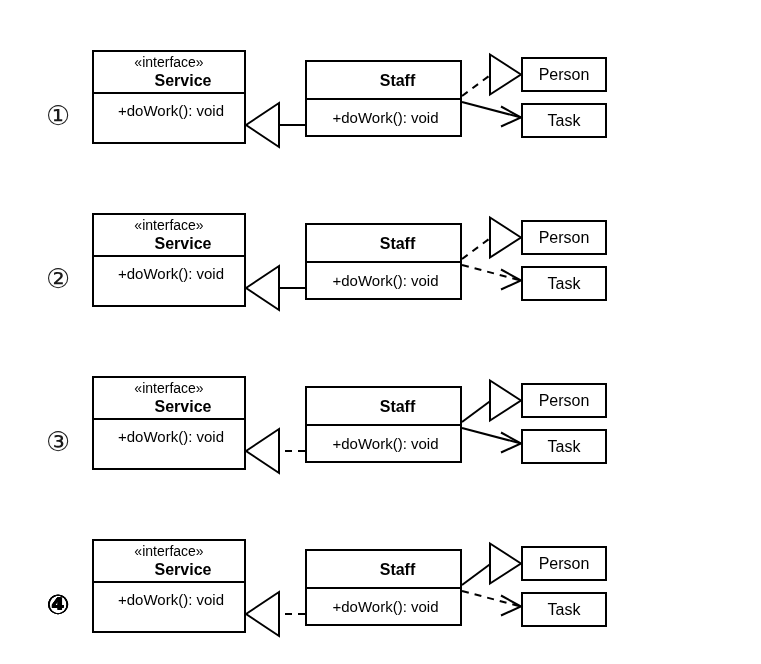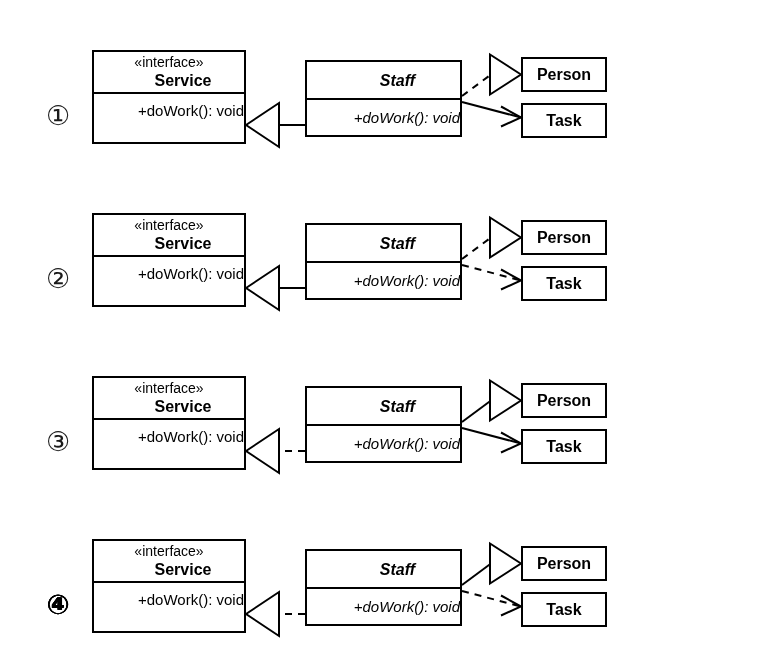--- a/index.html
+++ b/index.html
@@ -76,44 +76,44 @@
     font-size: 16px;
     line-height: 19px;
     font-weight: bold;
     margin-left: 28px;
   }
   .member {
     font-size: 15px;
     line-height: 18px;
     font-weight: normal;
     padding-left: 4px;
-    align-items: flex-end;
+    align-items: center;
     justify-content: center;
   }
   .member-text { display: block; }
 
   
   .box-service { left: 92px; width: 154px; height: 94px; }
   .box-service .head { height: 40px; }
   .box-service .body { height: 36px; }
 
   
-  .box-staff { left: 305px; width: 157px; height: 77px; font-style: italic; }
+  .box-staff { left: 305px; width: 157px; height: 77px; }
   .box-staff .head { height: 36px; }
   .box-staff .body { height: 37px; }
 
   
   .box-small { left: 521px; width: 86px; height: 35px; }
   .box-small .only {
     height: 100%;
     display: flex;
     align-items: center;
     justify-content: center;
     font-size: 16px;
-    font-weight: bold;
+    font-weight: normal;
   }
 
   .edge-layer {
     position: absolute;
     left: 0; top: 0;
     width: 761px;
     height: 165px;
     overflow: visible;
     pointer-events: none;
   }

